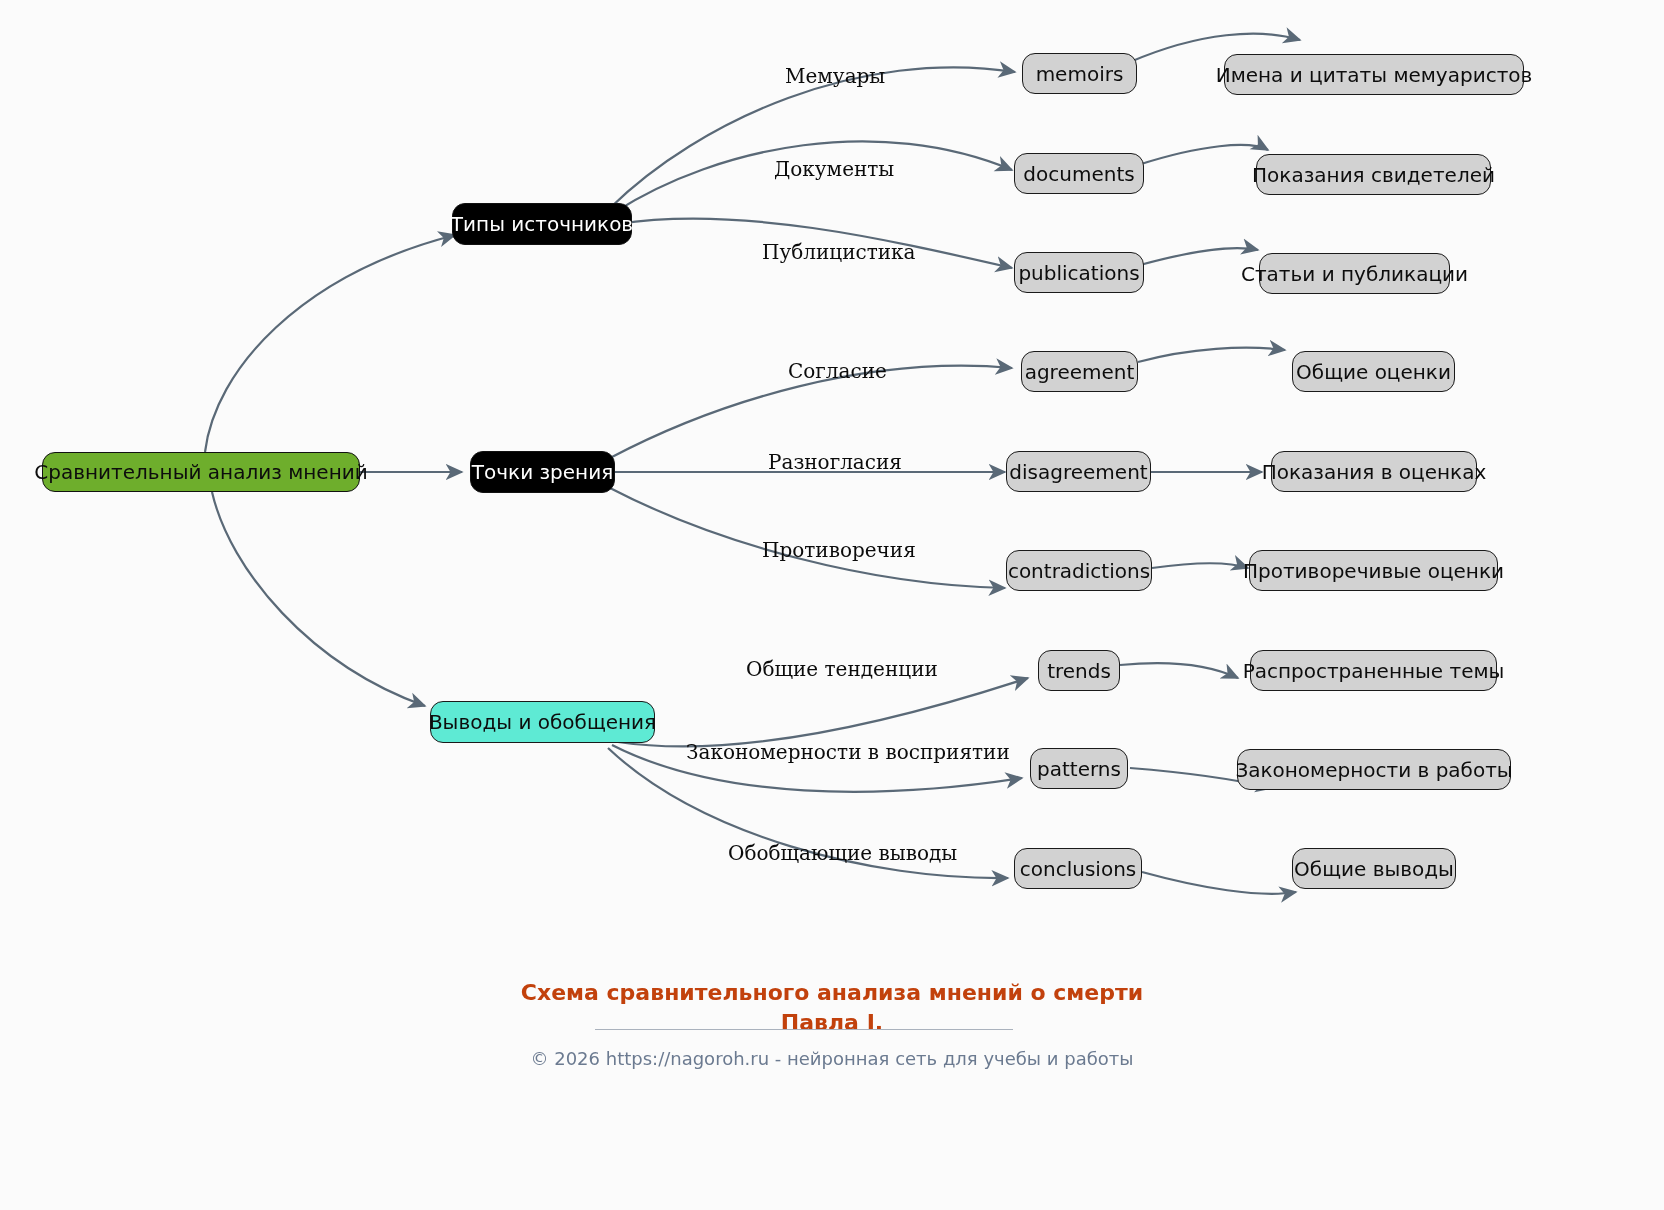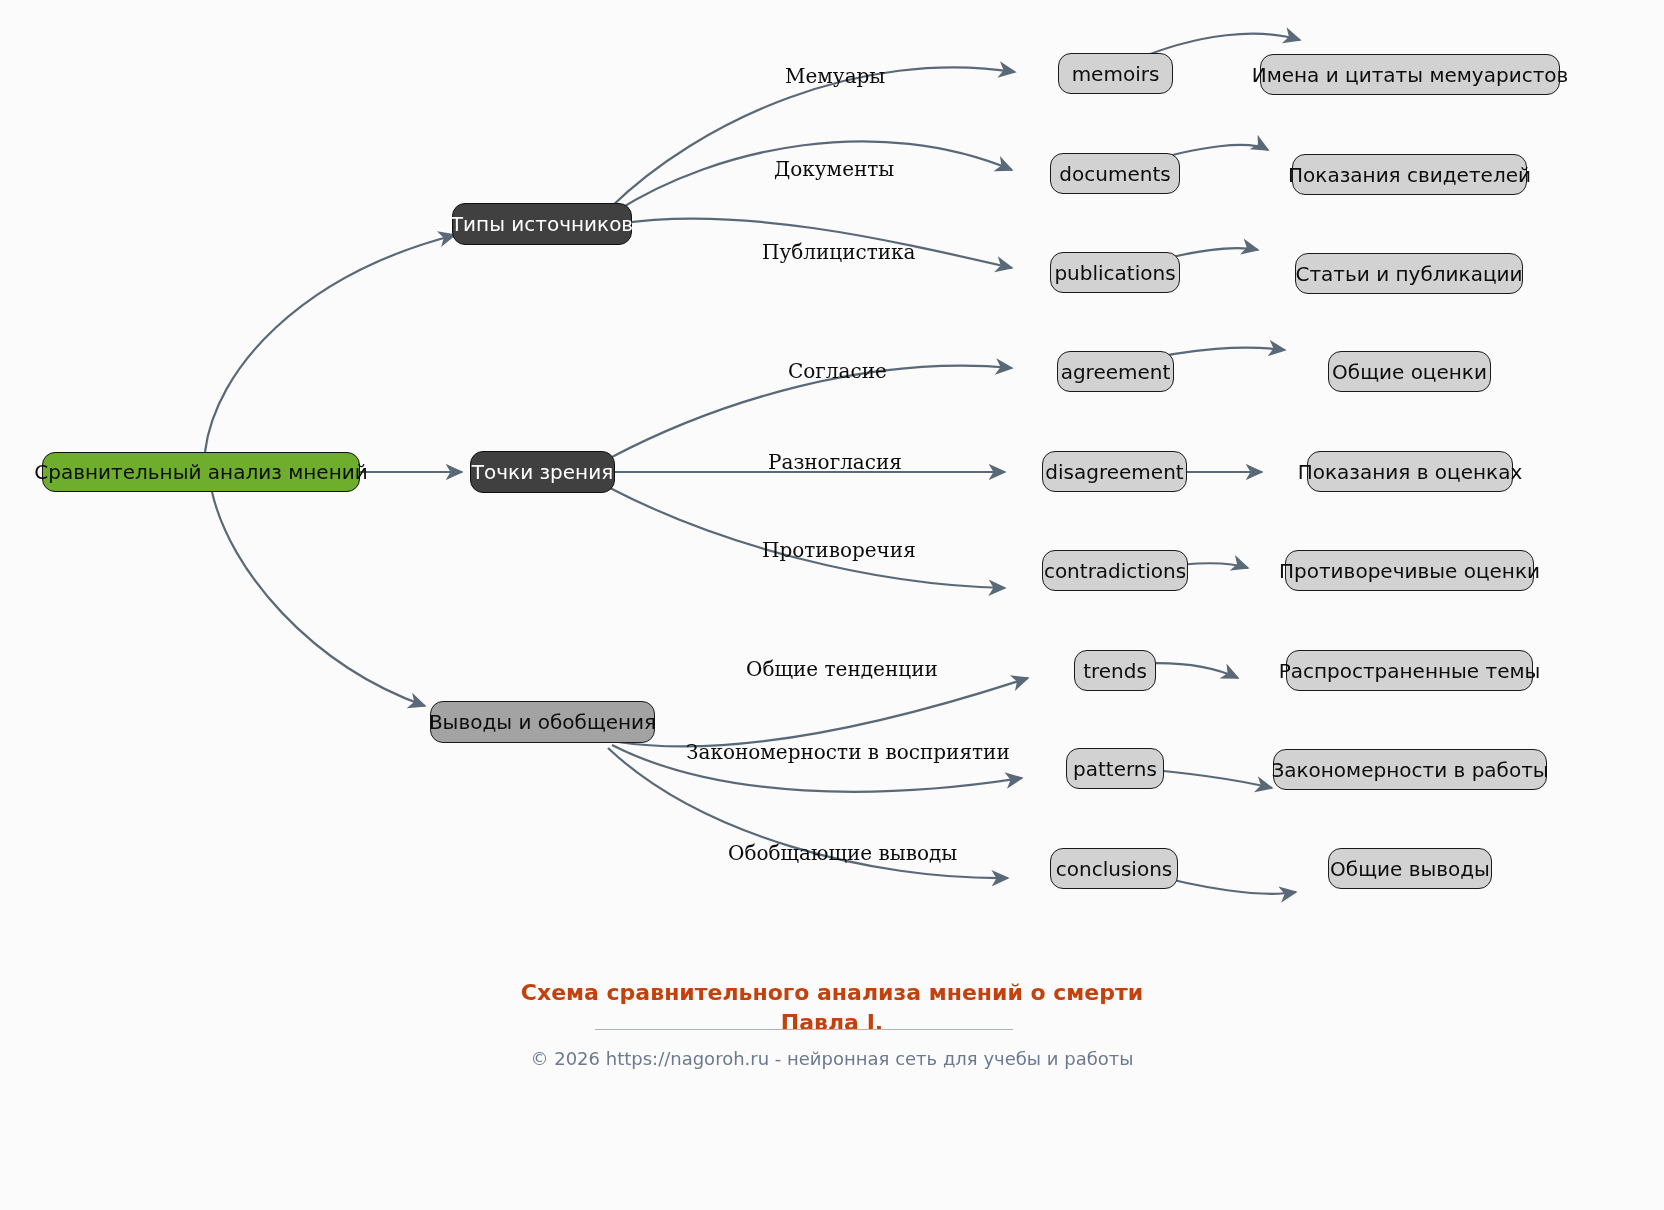--- a/index.html
+++ b/index.html
@@ -29,42 +29,41 @@
     stroke-width: 2.2;
   }
   .node {
     position: absolute;
     box-sizing: border-box;
     display: flex;
     align-items: center;
     justify-content: center;
     border: 1.6px solid #1a1a1a;
     border-radius: 13px;
-    background: #a3a3a3;
+    background: #5eead4;
     color: #0d0d0d;
     font-family: "DejaVu Sans", "Liberation Sans", sans-serif;
     font-size: 20px;
     white-space: nowrap;
     padding: 0 14px;
     line-height: 1;
   }
   .node.root {
     background: #6eae2c;
     border-color: #111;
     align-items: center;
   }
   .node.branch {
-    background: #404040;
+    background: #000000;
     color: #ffffff;
     border-color: #111;
     align-items: center;
   }
   .node.leaf {
     background: #d2d2d2;
-    margin-left: 36px;
   }
   .edge-label {
     position: absolute;
     font-family: "DejaVu Serif", "Liberation Serif", serif;
     font-size: 20px;
     color: #0b0b0b;
     white-space: nowrap;
     line-height: 1;
   }
   .footer {
@@ -158,21 +157,21 @@
   <div class="node leaf" style="left:1014px; top:252px; width:130px; height:41px;">
     <span>publications</span>
   </div>
 
   <div class="node leaf" style="left:1256px; top:154px; width:235px; height:41px;">
     <span>Показания свидетелей</span>
   </div>
   <div class="node leaf" style="left:1224px; top:54px; width:300px; height:41px;">
     <span>Имена и цитаты мемуаристов</span>
   </div>
-  <div class="node leaf" style="left:1259px; top:253px; width:228px; height:41px;">
+  <div class="node leaf" style="left:1259px; top:253px; width:191px; height:41px;">
     <span>Статьи и публикации</span>
   </div>
 
   <div class="node branch" style="left:470px; top:451px; width:145px; height:42px;">
     <span>Точки зрения</span>
   </div>
 
   <div class="edge-label" style="left:788px; top:361px;">Согласие</div>
   <div class="edge-label" style="left:768px; top:452px;">Разногласия</div>
   <div class="edge-label" style="left:762px; top:540px;">Противоречия</div>

